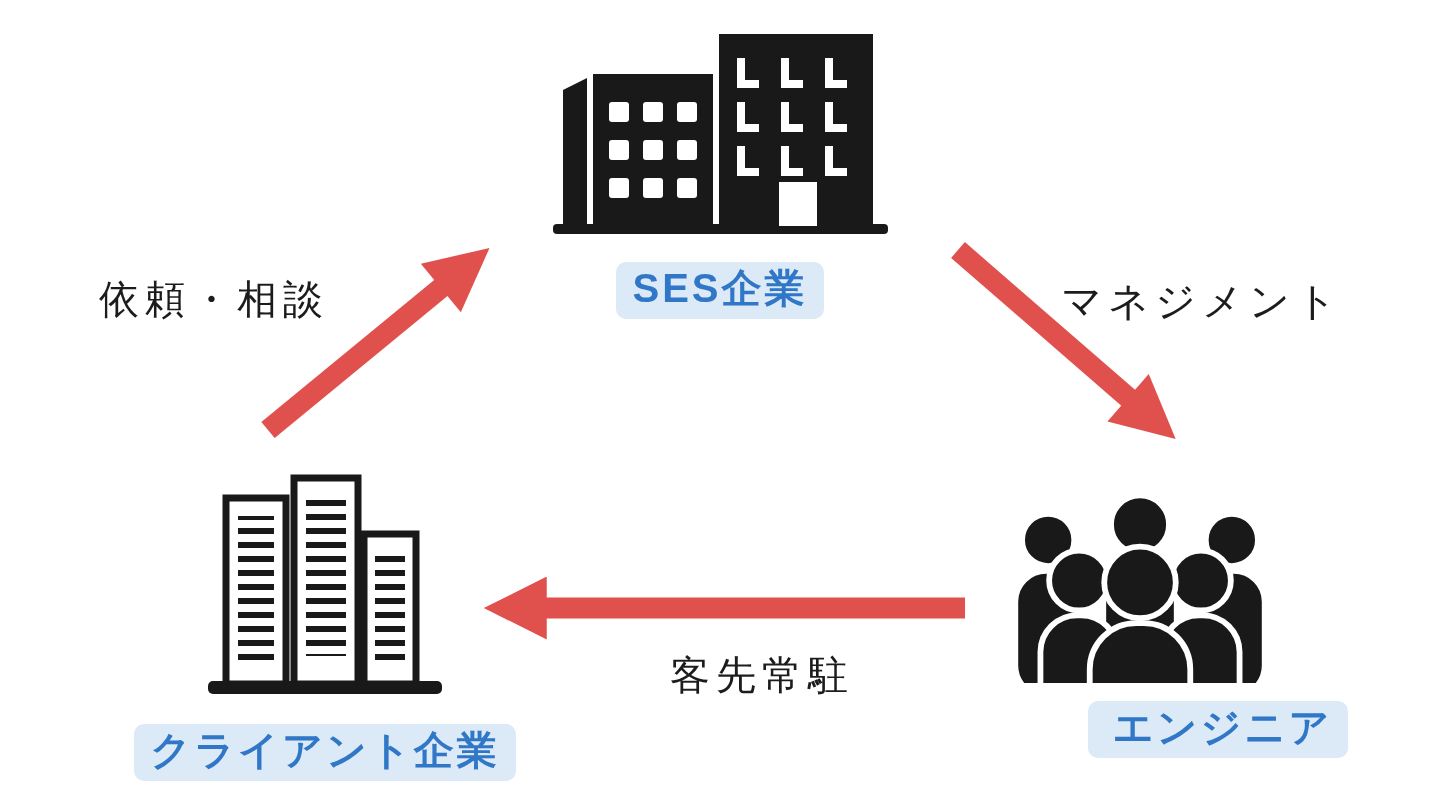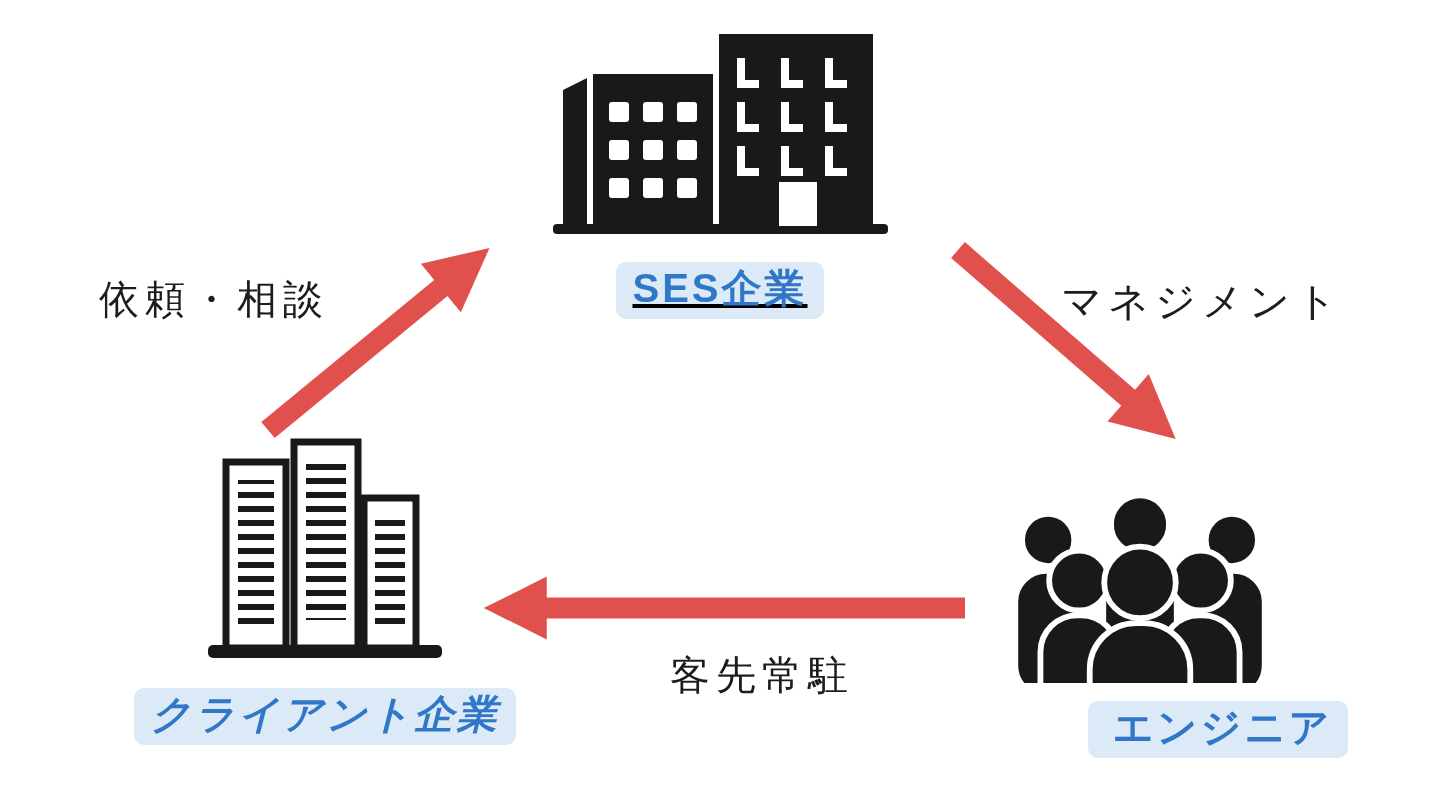--- a/index.html
+++ b/index.html
@@ -20,22 +20,22 @@
   .arrow-line { stroke: var(--arrow, #e0514e); stroke-width: 21; }
   .arrow-head { fill: var(--arrow, #e0514e); }
 
   .node {
     position: absolute;
     display: flex;
     flex-direction: column;
     align-items: center;
     z-index: 2;
   }
-  .node-ses      { left: 550px; top: 28px;  width: 340px; text-decoration: underline; }
-  .node-client   { left: 195px; top: 436px; width: 260px; font-style: italic; }
+  .node-ses      { left: 550px; top: 28px;  width: 340px; }
+  .node-client   { left: 195px; top: 472px; width: 260px; }
   .node-engineer { left: 990px; top: 480px; width: 300px; }
 
   .pill {
     font-size: 40px;
     font-weight: 700;
     letter-spacing: 3px;
     color: var(--label-text, #3077c8);
     background: var(--label-bg, #dce9f6);
     padding: 2px 16px 7px;
     border-radius: 10px;

